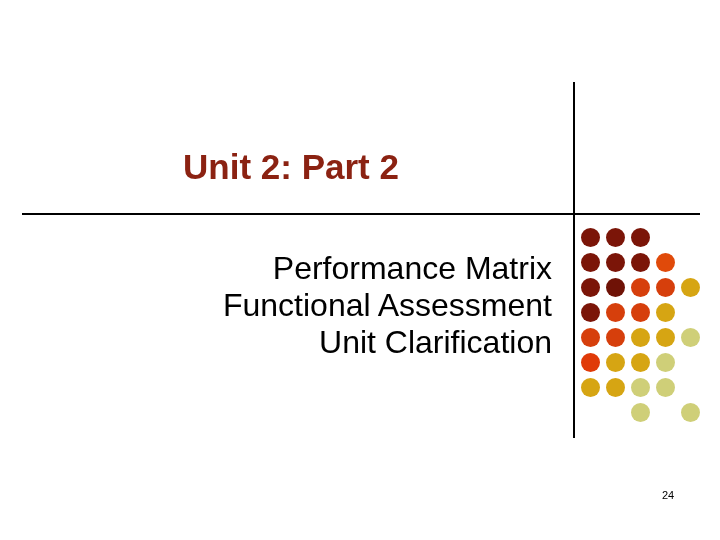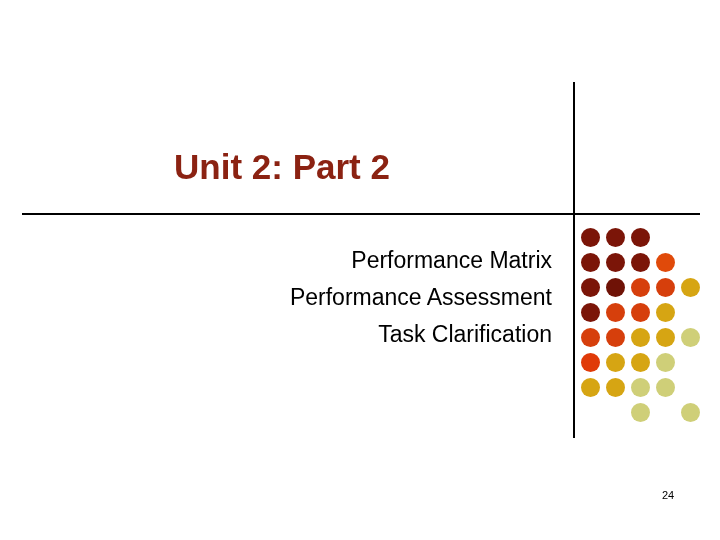--- a/index.html
+++ b/index.html
@@ -35,40 +35,40 @@
     left: 22px;
     top: 213px;
     width: 678px;
     height: 2px;
     background: #000000;
   }
 
   
   #title {
     position: absolute;
-    left: 24px;
+    left: 33px;
     top: 148px;
     width: 516px;
     text-align: center;
     font-size: 35px;
     font-weight: bold;
     line-height: 1.1;
     color: #8B2212;
     letter-spacing: 0px;
     white-space: nowrap;
   }
 
   
   #bodytext {
     position: absolute;
     left: 152px;
-    top: 242px;
+    top: 250px;
     width: 400px;
     text-align: right;
-    font-size: 23px;
+    font-size: 32px;
     line-height: 37px;
     color: #000000;
   }
   #bodytext .line {
     display: block;
     white-space: nowrap;
   }
 
   
   #dotgrid {
@@ -101,22 +101,22 @@
 
 <div id="slide" style="background: rgb(255, 255, 255);">
 
   <div id="vrule" style="background: rgb(0, 0, 0);"></div>
   <div id="hrule" style="background: rgb(0, 0, 0);"></div>
 
   <div id="title" style="color: rgb(139, 34, 18);">Unit 2: Part 2</div>
 
   <div id="bodytext">
     <span class="line">Performance Matrix</span>
-    <span class="line">Performance Assessment</span>
-    <span class="line">Task Clarification</span>
+    <span class="line">Functional Assessment</span>
+    <span class="line">Unit Clarification</span>
   </div>
 
   <div id="dotgrid">
       <div class="dot" style="left: 0px; top: 0px; width: 19px; height: 19px; background: rgb(123, 21, 8);"></div>
       <div class="dot" style="left: 25px; top: 0px; width: 19px; height: 19px; background: rgb(123, 21, 8);"></div>
       <div class="dot" style="left: 50px; top: 0px; width: 19px; height: 19px; background: rgb(123, 21, 8);"></div>
       <div class="dot" style="left: 0px; top: 25px; width: 19px; height: 19px; background: rgb(123, 21, 8);"></div>
       <div class="dot" style="left: 25px; top: 25px; width: 19px; height: 19px; background: rgb(123, 21, 8);"></div>
       <div class="dot" style="left: 50px; top: 25px; width: 19px; height: 19px; background: rgb(123, 21, 8);"></div>
       <div class="dot" style="left: 75px; top: 25px; width: 19px; height: 19px; background: rgb(224, 74, 10);"></div>

